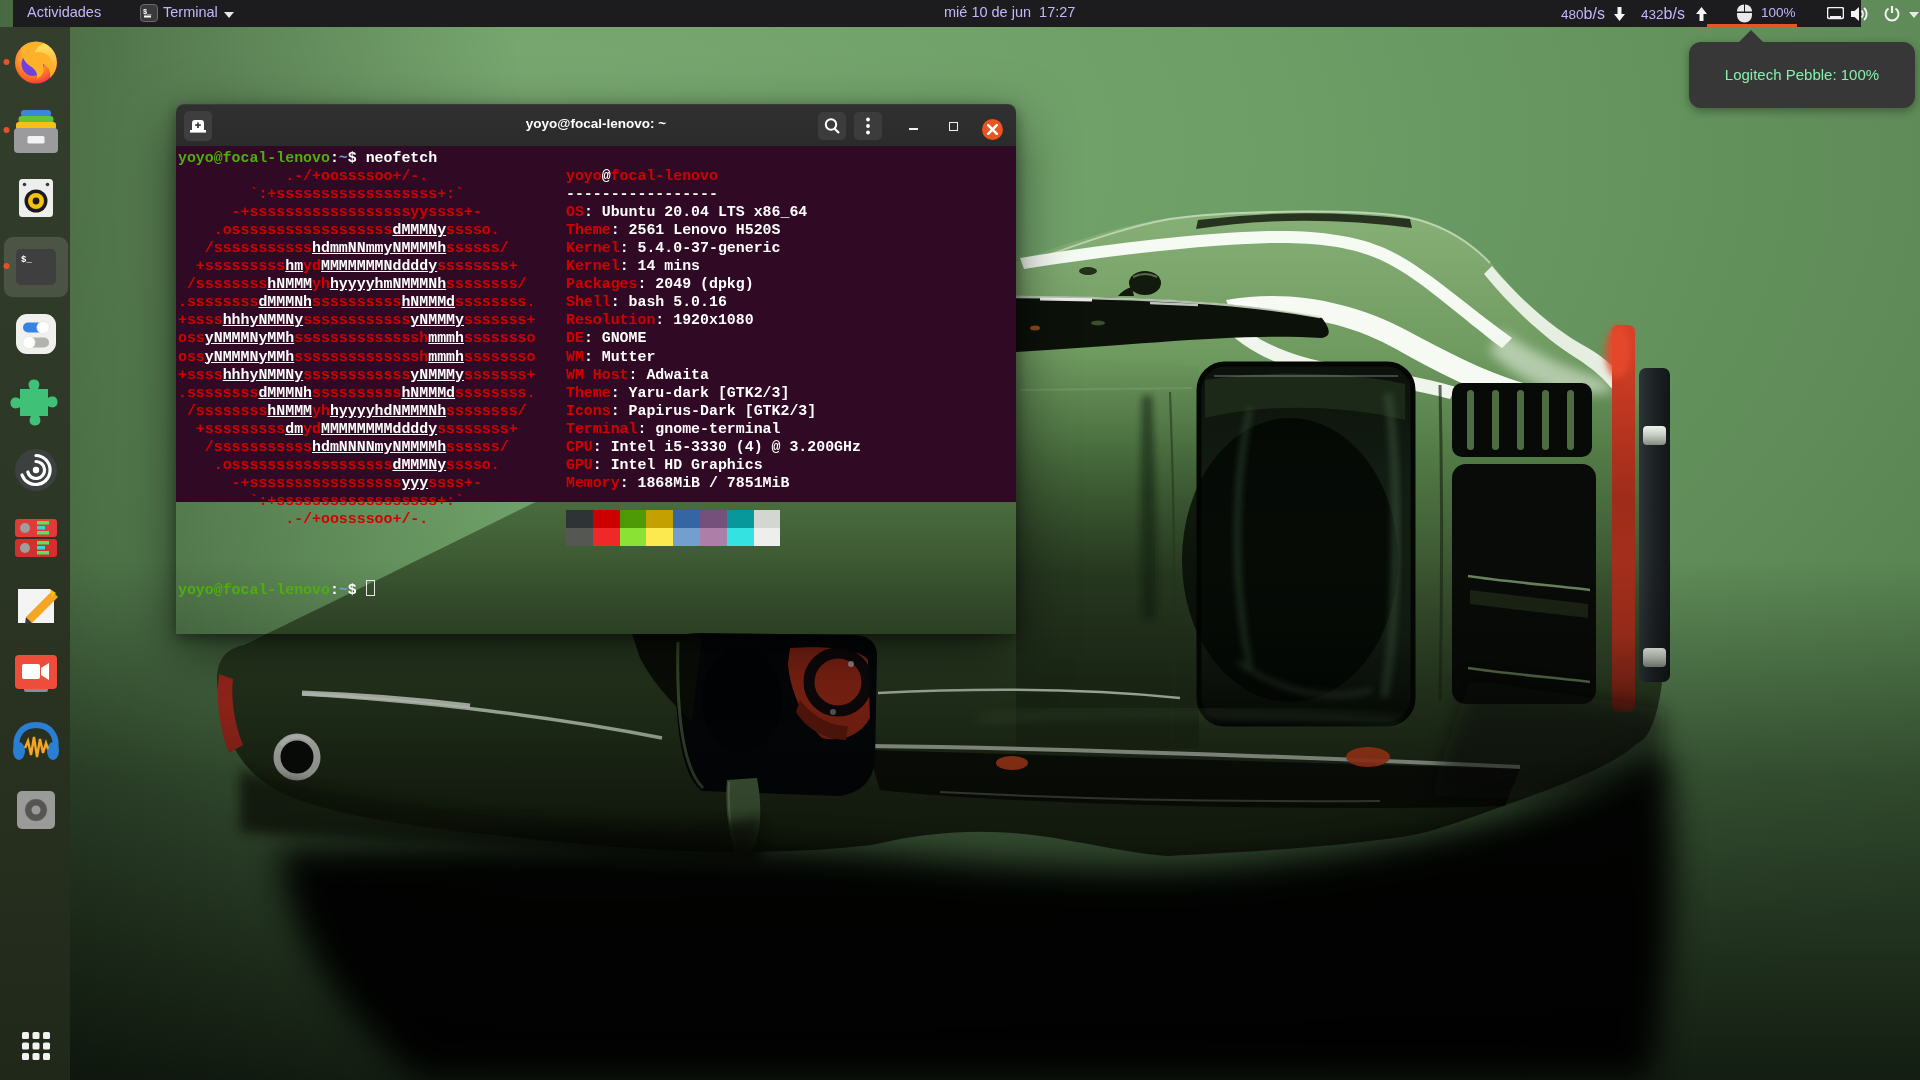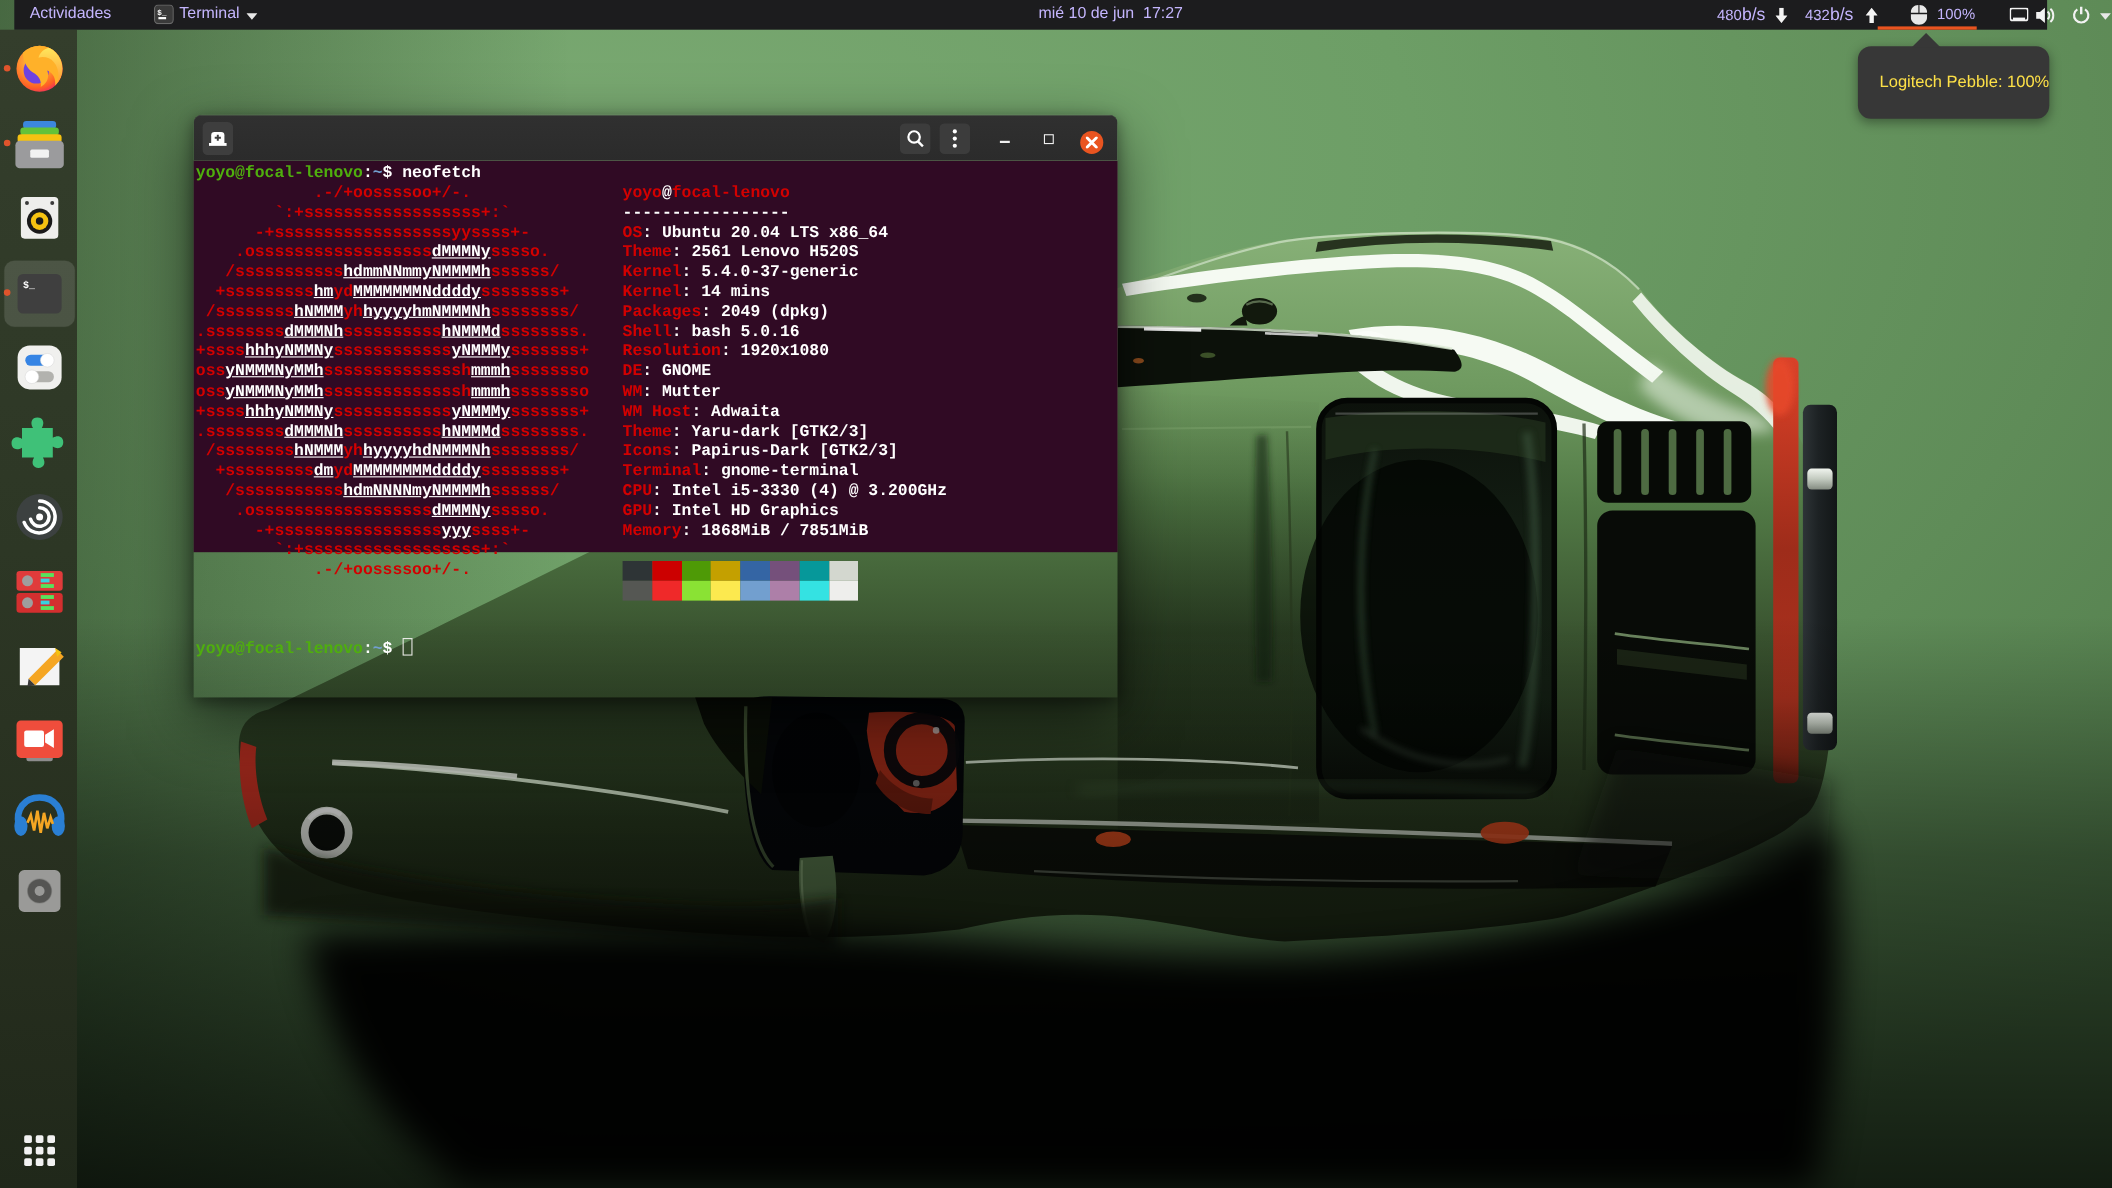--- a/index.html
+++ b/index.html
@@ -6,22 +6,22 @@
   html,body { width:1920px; height:1080px; overflow:hidden; background:#5d8751; font-family:"Liberation Sans",sans-serif; }
   #wall { position:absolute; left:0; top:0; z-index:0; }
   
   #topbar { position:absolute; left:0; top:0; width:1848px; height:27px; background:#1c1c1e; z-index:30; color:#c4b5fd; font-size:14.5px;margin-left:13px; }
   #topbar .act { position:absolute; left:14px; top:4px; }
   #topbar .term-label { position:absolute; left:150px; top:4px; }
   #topbar .clock { position:absolute; left:931px; top:4px; }
   .small { font-size:16px; }
   #underline { position:absolute; left:1707px; top:24px; width:90px; height:3px; background:#e95420; z-index:31; }
   
-  #tooltip { position:absolute; left:1689px; top:42px; width:174px; height:66px; background:#373737; border-radius:12px; z-index:29;
-             color:#fde047; font-size:15px; text-align:right; line-height:66px; box-shadow:0 3px 10px rgba(0,0,0,.35);}
+  #tooltip { position:absolute; left:1689px; top:42px; width:226px; height:66px; background:#373737; border-radius:12px; z-index:29;
+             color:#86efac; font-size:15px; text-align:center; line-height:66px; box-shadow:0 3px 10px rgba(0,0,0,.35);}
   #tooltip:before { content:""; position:absolute; left:49px; top:-12px; width:0; height:0;
              border-left:13px solid transparent; border-right:13px solid transparent; border-bottom:13px solid #373737; }
   
   #dock { position:absolute; left:0; top:27px; width:70px; height:1053px; z-index:20;
           background:linear-gradient(180deg,#343e2c 0%,#2d3725 45%,#272f1f 75%,#20281a 100%); }
   
   #win { position:absolute; left:176px; top:104px; width:840px; height:530px; z-index:10; border-radius:8px 8px 0 0;
          box-shadow:0 20px 55px rgba(0,0,0,.55), 0 4px 14px rgba(0,0,0,.4); }
   #titlebar { position:absolute; left:0; top:0; width:840px; height:42px; background:linear-gradient(180deg,#303030,#2b2b2b);
               border-radius:8px 8px 0 0; border-top:1px solid #3d3d3d; }
@@ -368,20 +368,21 @@
 <span class="r">Terminal</span>: gnome-terminal
 <span class="r">CPU</span>: Intel i5-3330 (4) @ 3.200GHz
 <span class="r">GPU</span>: Intel HD Graphics
 <span class="r">Memory</span>: 1868MiB / 7851MiB
 
 <i class="sw" style="background:#2e3436"></i><i class="sw" style="background:#cc0000"></i><i class="sw" style="background:#4e9a06"></i><i class="sw" style="background:#c4a000"></i><i class="sw" style="background:#3465a4"></i><i class="sw" style="background:#75507b"></i><i class="sw" style="background:#06989a"></i><i class="sw" style="background:#d3d7cf"></i>
 <i class="sw" style="background:#555753"></i><i class="sw" style="background:#ef2929"></i><i class="sw" style="background:#8ae234"></i><i class="sw" style="background:#fce94f"></i><i class="sw" style="background:#729fcf"></i><i class="sw" style="background:#ad7fa8"></i><i class="sw" style="background:#34e2e2"></i><i class="sw" style="background:#eeeeec"></i></pre>
     <pre style="left:2px; top:433.5px;"><span class="g">yoyo@focal-lenovo</span>:<span class="bl">~</span>$ <span style="display:inline-block;width:9px;height:16px;border:1.6px solid #e8e8e4;vertical-align:-2px;"></span></pre>
   </div>
   <div id="titlebar">
+    <span class="title">yoyo@focal-lenovo: ~</span>
     <svg width="28" height="30" viewBox="0 0 28 30" style="position:absolute;left:8px;top:6px">
       <rect width="28" height="30" rx="5" fill="#3e3e3e"></rect>
       <path d="M 8,20 L 8,12 Q 8,9 11,9 L 17,9 Q 20,9 20,12 L 20,20 Z" fill="#ffffff"></path>
       <rect x="6" y="19" width="16" height="2.6" fill="#ffffff"></rect>
       <path d="M 14,11.5 L 14,17 M 11.2,14.2 L 16.8,14.2" stroke="#3e3e3e" stroke-width="1.8"></path>
     </svg>
     <svg width="28" height="28" viewBox="0 0 28 28" style="position:absolute;left:642px;top:7px">
       <rect width="28" height="28" rx="5" fill="#3c3c3c"></rect>
       <circle cx="13" cy="12.5" r="5.2" fill="none" stroke="#ffffff" stroke-width="2"></circle>
       <path d="M 16.5,16.5 L 21,21" stroke="#ffffff" stroke-width="2.2"></path>

